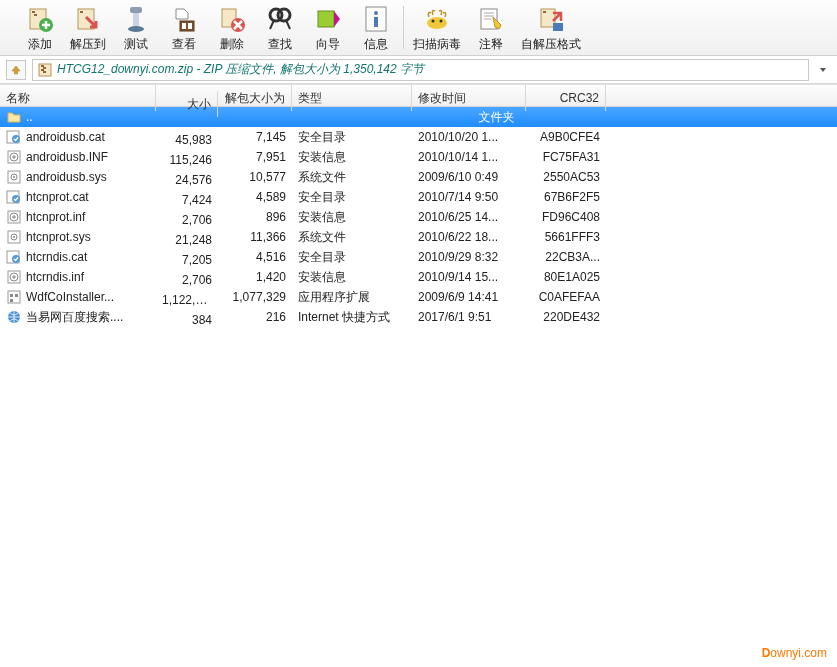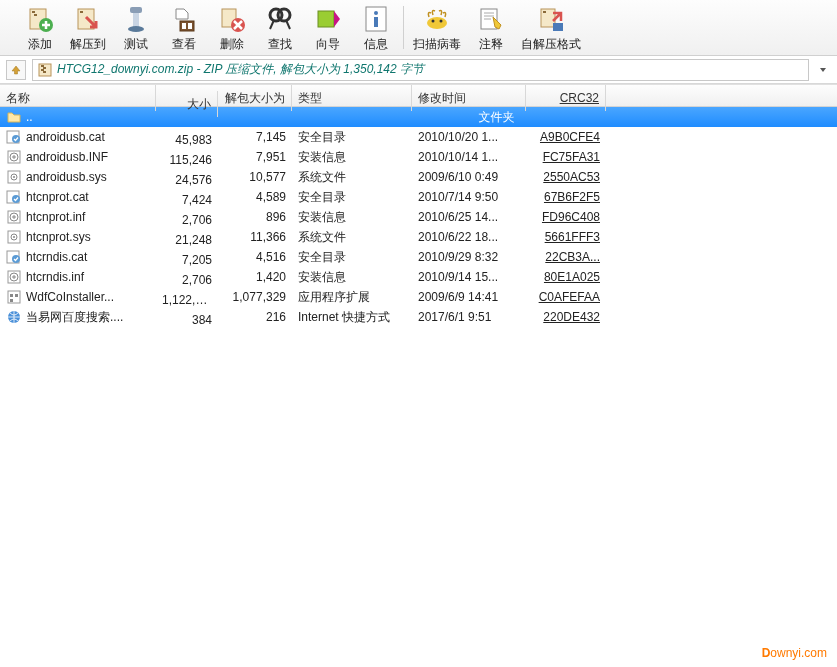--- a/index.html
+++ b/index.html
@@ -25,21 +25,21 @@
 .row.folder .cell { color: #fff; }
 .cell { padding: 0 6px; color: #222; overflow: hidden; text-overflow: ellipsis; white-space: nowrap; }
 .cell.right { text-align: right; }
 .cell-name { display: flex; align-items: center; gap: 4px; }
 .file-icon { width: 16px; height: 16px; flex-shrink: 0; display: flex; align-items: center; justify-content: center; }
 .w-name { width: 156px; }
 .w-size { width: 62px; margin-top: 6px; }
 .w-packed { width: 74px; }
 .w-type { width: 120px; }
 .w-date { width: 114px; }
-.w-crc { width: 80px; text-align: right; text-decoration: underline; }
+.w-crc { width: 80px; text-align: right; }
 .folder-label { flex: 1; text-align: center; }
 .watermark { position: absolute; bottom: 6px; right: 10px; color: #ff7a00; font-size: 16px; font-family: Arial, sans-serif; }
 .watermark .d { color: #ff7a00; font-weight: bold; }
 </style>
 </head>
 <body>
 
 <div class="toolbar" id="toolbar">
     <div class="tool-btn">
       <div class="tool-icon">

